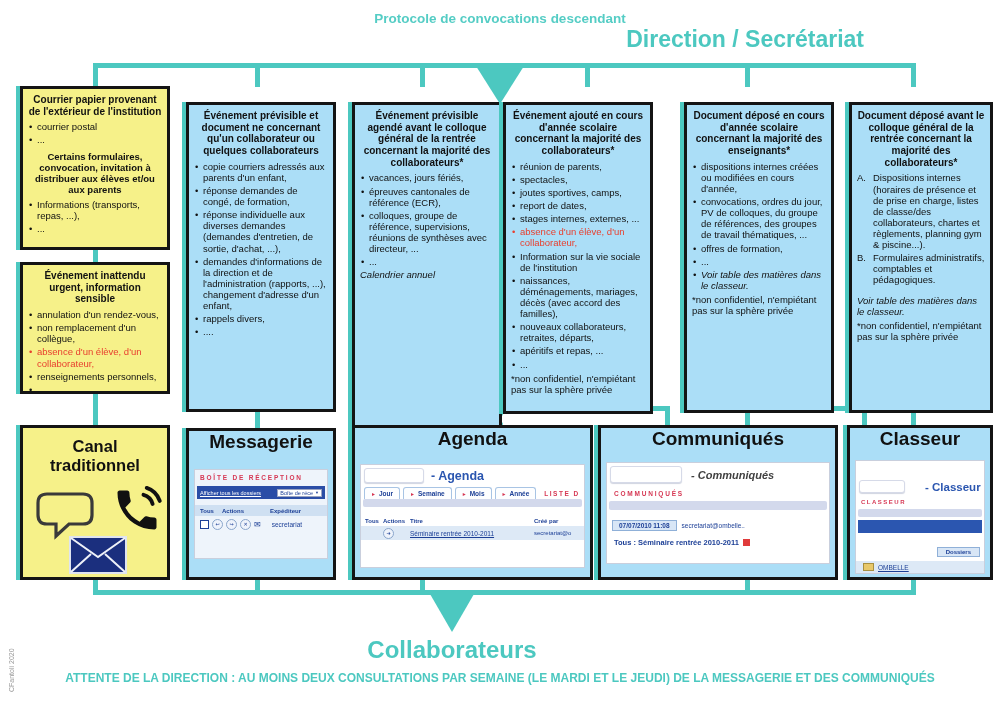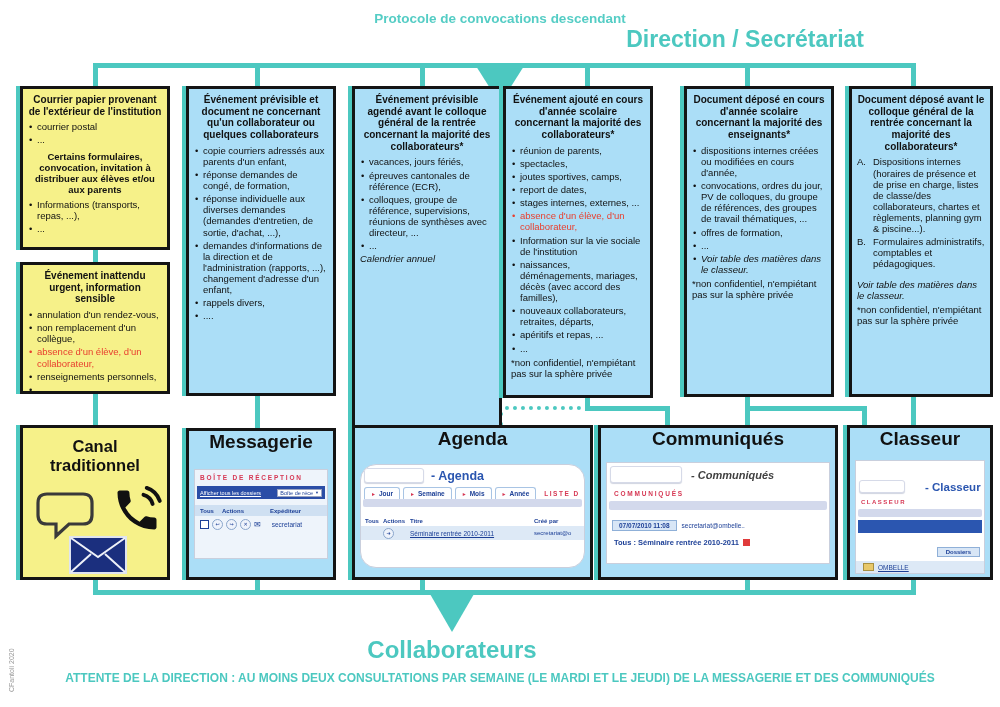--- a/index.html
+++ b/index.html
@@ -22,21 +22,21 @@
           font-weight:bold;font-size:24px;color:#4cc8c0;}
   .fnote{position:absolute;top:671px;left:0;width:1000px;text-align:center;
          font-weight:bold;font-size:12px;color:#4cc8c0;}
   .credit{position:absolute;left:8px;top:692px;transform:rotate(-90deg);
           transform-origin:0 0;font-size:7px;color:#9a9a9a;white-space:nowrap;}
 
   
   .tbox{position:absolute;background:#f6f189;border:3px solid #141414;
         box-shadow:-4px 0 0 #4cc8c0;padding:3px 5px;font-size:9.5px;
         line-height:1.17;color:#111;overflow:hidden;box-sizing:border-box;}
-  .tbox.blue{background:#abdef7;}
+  .tbox.blue{background:#abdef7;margin-top:16px;}
   .btitle{font-weight:bold;text-align:center;font-size:10px;margin:2px 0 4px;}
   .it{position:relative;padding-left:9px;margin-bottom:2px;}
   .mk{position:absolute;left:1px;}
   .s-rb{color:#e8402f;}
   .s-ib{font-style:italic;}
   .s-n{padding-left:0;margin-top:3px;}
   .s-in{padding-left:0;font-style:italic;margin-top:9px;}
   .s-t2{padding-left:0;font-weight:bold;text-align:center;margin:5px 0 4px;}
   .s-A,.s-B{padding-left:16px;}
   .s-A .mk,.s-B .mk{left:0;}
@@ -70,21 +70,21 @@
           font-size:6px;font-weight:bold;padding:0 5px;margin-top:6px;}
   .m-head .w1{width:22px;}.m-head .w2{flex:1;}.m-head .w3{width:52px;}
   .m-row{height:16px;display:flex;align-items:center;gap:3px;padding:0 5px;font-size:6.5px;}
   .chk{width:7px;height:7px;border:1px solid #1c3f96;background:#fff;display:inline-block;}
   .circ{width:9px;height:9px;border-radius:50%;border:1px solid #8aa6cc;background:#eef3fb;
         display:inline-flex;align-items:center;justify-content:center;font-size:5px;color:#1c3f96;}
   .envg{font-size:8px;color:#1c3f96;}
   .m-sender{margin-left:8px;}
 
   
-  .p-agen{top:36px;height:102px;border-radius:16px;}
+  .p-agen{top:36px;height:102px;}
   .a-top{display:flex;align-items:center;gap:7px;padding:3px 3px 2px;}
   .blankbox{background:#fff;border:1px solid #d6dae8;border-radius:3px;box-shadow:0 1px 1px #d0d4e0;}
   .a-name{font-size:12.5px;font-weight:bold;color:#2b56b0;}
   .a-tabs{display:flex;gap:3px;align-items:flex-end;padding:2px 3px 0;}
   .tab{border:1px solid #a8c4e4;border-bottom:none;border-radius:3px 3px 0 0;background:#fdfeff;
        font-size:6.5px;font-weight:bold;color:#1c3f96;padding:2px 6px;display:flex;gap:3px;align-items:center;}
   .tab-arr{color:#d63753;font-size:5px;}
   .a-liste{color:#d63753;font-weight:bold;font-size:6.5px;letter-spacing:1.5px;margin:0 0 2px 5px;}
   .a-head{display:flex;font-size:6px;font-weight:bold;padding:2px 4px;margin-top:9px;}
   .a-head .w1{width:18px;}.a-head .w2{width:27px;}.a-head .w3{flex:1;}.a-head .w4{width:46px;}

